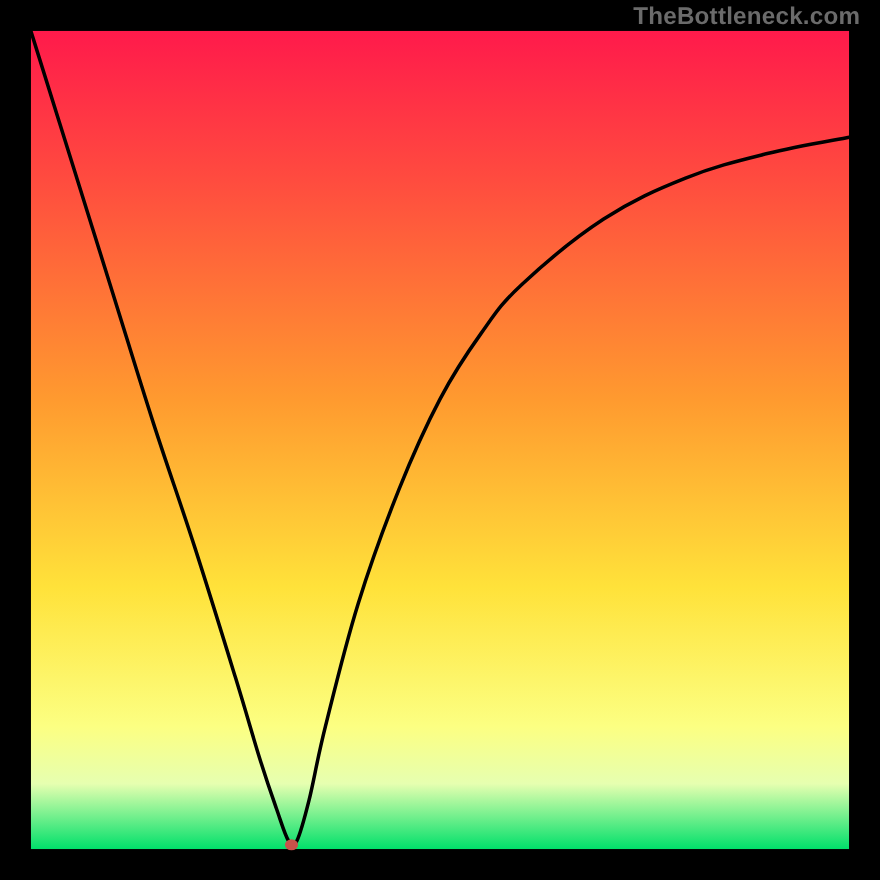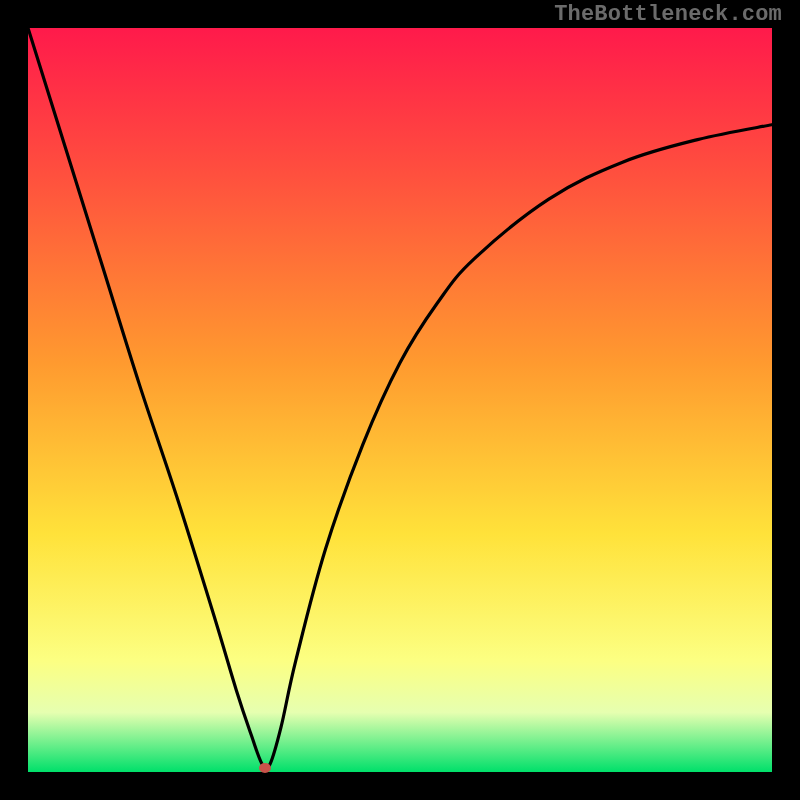--- a/index.html
+++ b/index.html
@@ -7,21 +7,21 @@
   .outer {
     width: 800px;
     height: 800px;
     background: #000;
     position: relative;
   }
   .watermark {
     position: absolute;
     top: 2px;
     right: 18px;
-    font-family: Liberation Mono, monospace;
+    font-family: Liberation Sans, sans-serif;
     font-size: 22px;
     font-weight: 600;
     color: #6b6b6b;
     letter-spacing: 0.2px;
   }
   .plot-frame {
     position: absolute;
     left: 28px;
     top: 28px;
     width: 744px;

